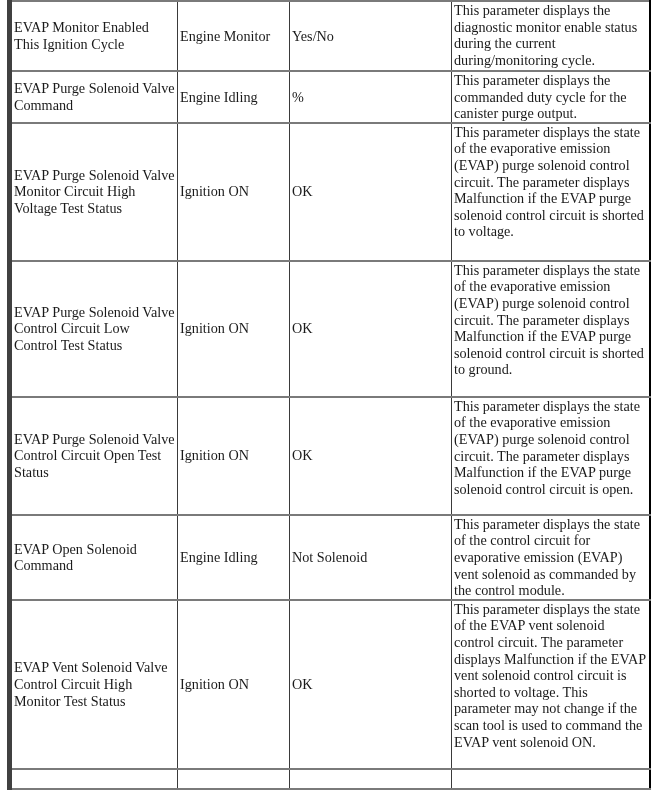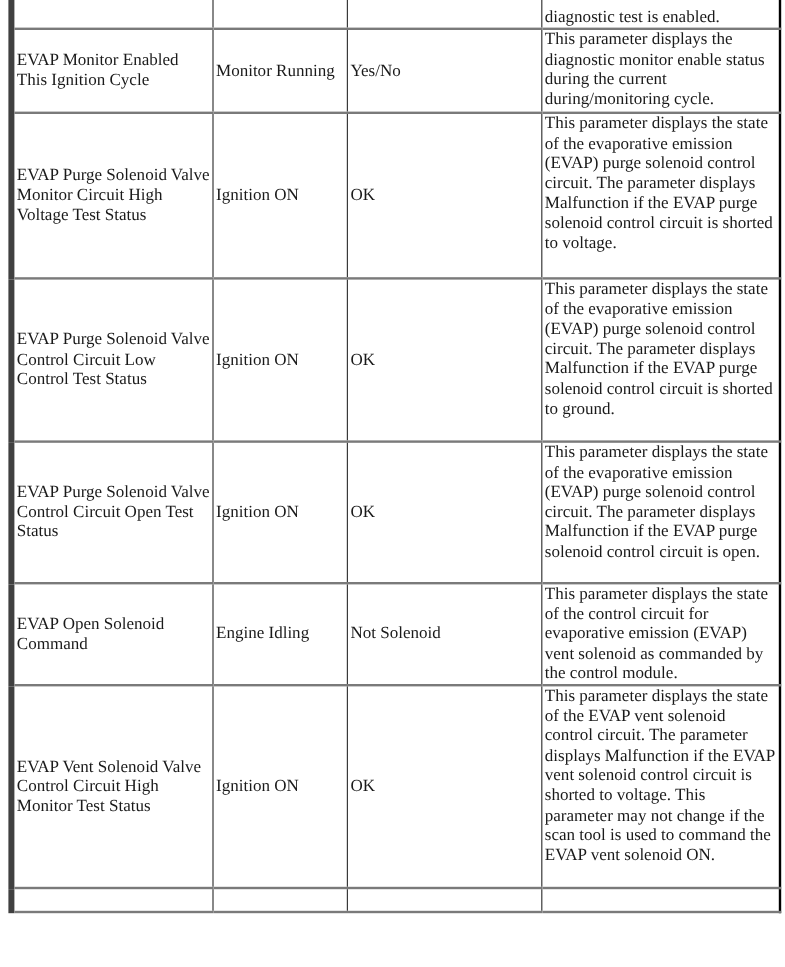--- a/index.html
+++ b/index.html
@@ -40,31 +40,31 @@
 
 <div class="page">
   <table class="params">
     <colgroup>
       <col class="w0">
         <col class="w1">
         <col class="w2">
         <col class="w3">
     </colgroup>
     <tbody>
-      <tr class="first" style="height:24px;">
-        <td class="c0"></td>
-        <td class="c1"></td>
-        <td class="c2"></td>
-        <td class="c3 desc" style="vertical-align:bottom;">diagnostic test is enabled.</td>
-      </tr>
       <tr style="height:70px;">
         <td class="c0">EVAP Monitor Enabled This Ignition Cycle</td>
-        <td class="c1">Monitor Running</td>
+        <td class="c1">Engine Monitor</td>
         <td class="c2">Yes/No</td>
         <td class="c3 desc">This parameter displays the diagnostic monitor enable status during the current during/monitoring cycle.</td>
+      </tr>
+      <tr style="height:51px;">
+        <td class="c0">EVAP Purge Solenoid Valve Command</td>
+        <td class="c1">Engine Idling</td>
+        <td class="c2">%</td>
+        <td class="c3 desc">This parameter displays the commanded duty cycle for the canister purge output.</td>
       </tr>
       <tr style="height:138px;">
         <td class="c0">EVAP Purge Solenoid Valve Monitor Circuit High Voltage Test Status</td>
         <td class="c1">Ignition ON</td>
         <td class="c2">OK</td>
         <td class="c3 desc">This parameter displays the state of the evaporative emission (EVAP) purge solenoid control circuit. The parameter displays Malfunction if the EVAP purge solenoid control circuit is shorted to voltage.</td>
       </tr>
       <tr style="height:136px;">
         <td class="c0">EVAP Purge Solenoid Valve Control Circuit Low Control Test Status</td>
         <td class="c1">Ignition ON</td>

